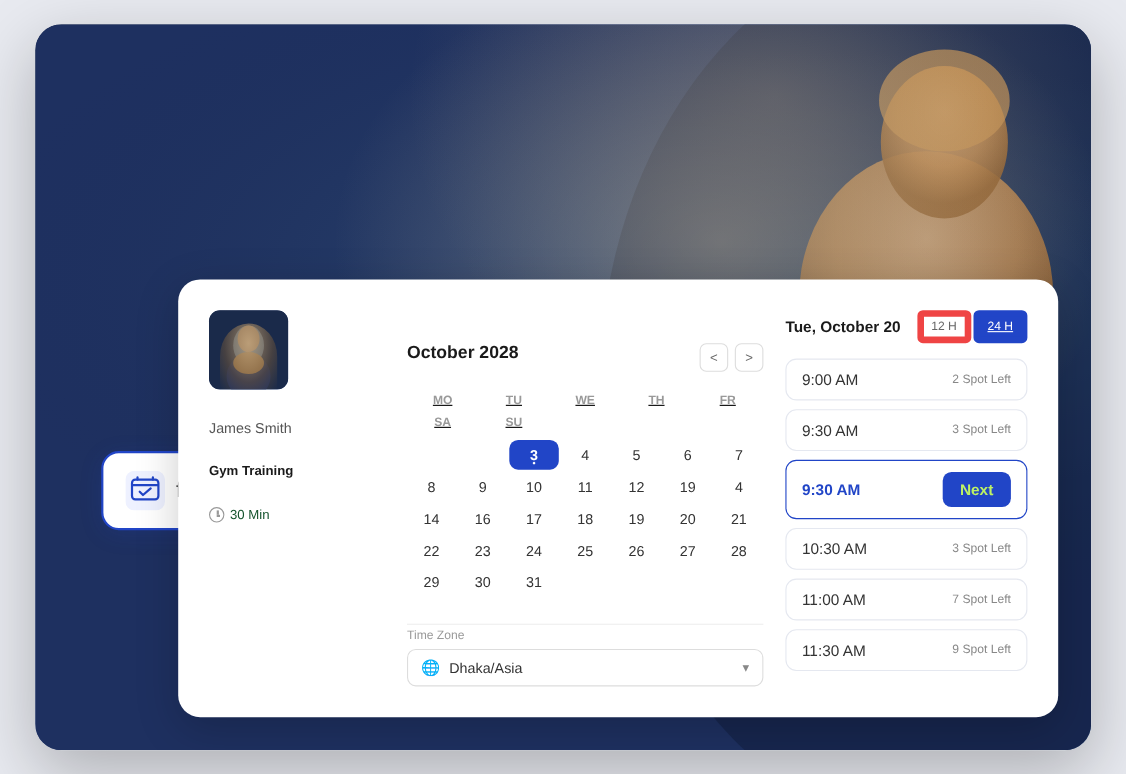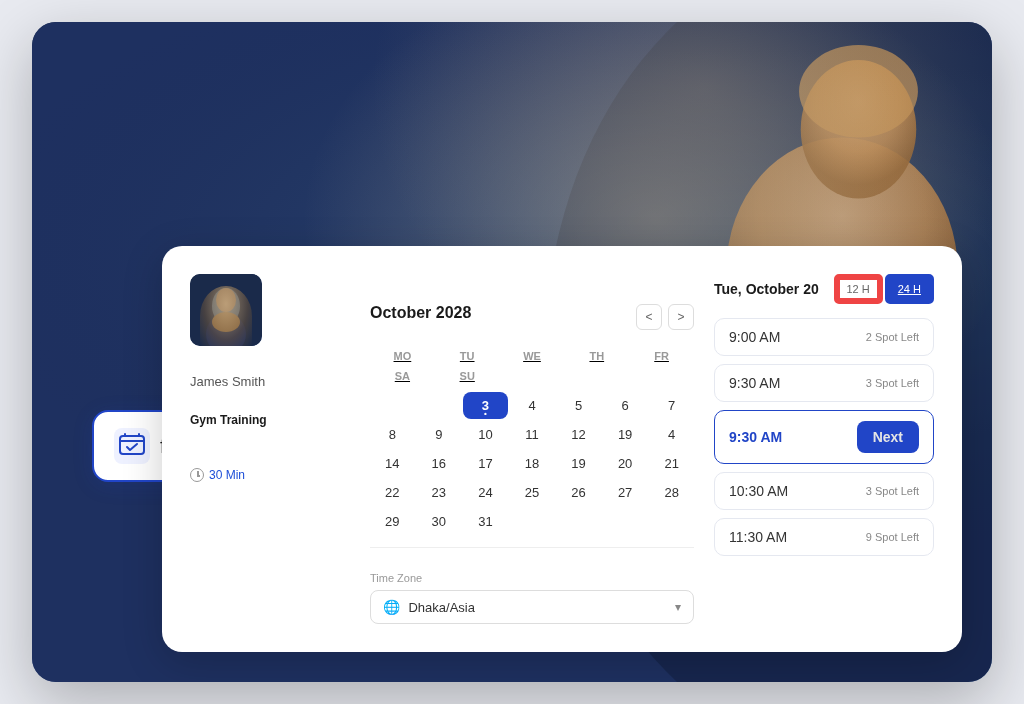--- a/index.html
+++ b/index.html
@@ -86,22 +86,22 @@
       font-size: 12px;
       font-weight: 700;
       color: #1a1a1a;
       line-height: 1.2;
     }
     .service-duration {
       display: flex;
       align-items: flex-end;
       gap: 5px;
       font-size: 12px;
-      color: #1d4ed8;
-      margin-top: 17px;
+      color: #14532d;
+      margin-top: 2px;
     }
     .clock-icon {
       width: 14px;
       height: 14px;
       border: 1.5px solid #999;
       border-radius: 50%;
       display: inline-flex;
       align-items: center;
       justify-content: center;
       position: relative;
@@ -231,22 +231,22 @@
       bottom: 1px;
       left: 50%;
       transform: translateX(-50%);
       font-size: 8px;
       color: #fff;
     }
     .day-cell.empty { cursor: default; }
 
     
     .timezone-row {
-      margin-top: 12px;
-      padding-top: 24px;
+      margin-top: 24px;
+      padding-top: 4px;
       border-top: 1px solid #eee;
     }
     .timezone-label {
       font-size: 11px;
       color: #999;
       margin-bottom: 6px;
     }
     .timezone-select {
       display: flex;
       align-items: center;
@@ -340,21 +340,21 @@
       display: flex;
       align-items: center;
       gap: 8px;
     }
     .slot-spots {
       font-size: 11px;
       color: #888;
     }
     .next-btn {
       background: #2145c7;
-      color: #e5e5e5;
+      color: #bef264;
       border: none;
       border-radius: 8px;
       padding: 8px 16px;
       font-size: 14px;
       font-weight: 600;
       cursor: pointer;
     }
   </style>
 </head>
 <body>
@@ -536,20 +536,26 @@
           </div>
         </div>
 
         <div class="time-slot">
           <span class="slot-time">10:30 AM</span>
           <div class="slot-right">
             <span class="slot-spots">3 Spot Left</span>
           </div>
         </div>
 
+        <div class="time-slot">
+          <span class="slot-time">11:00 AM</span>
+          <div class="slot-right">
+            <span class="slot-spots">7 Spot Left</span>
+          </div>
+        </div>
 
         <div class="time-slot">
           <span class="slot-time">11:30 AM</span>
           <div class="slot-right">
             <span class="slot-spots">9 Spot Left</span>
           </div>
         </div>
       </div>
     </div>
 

